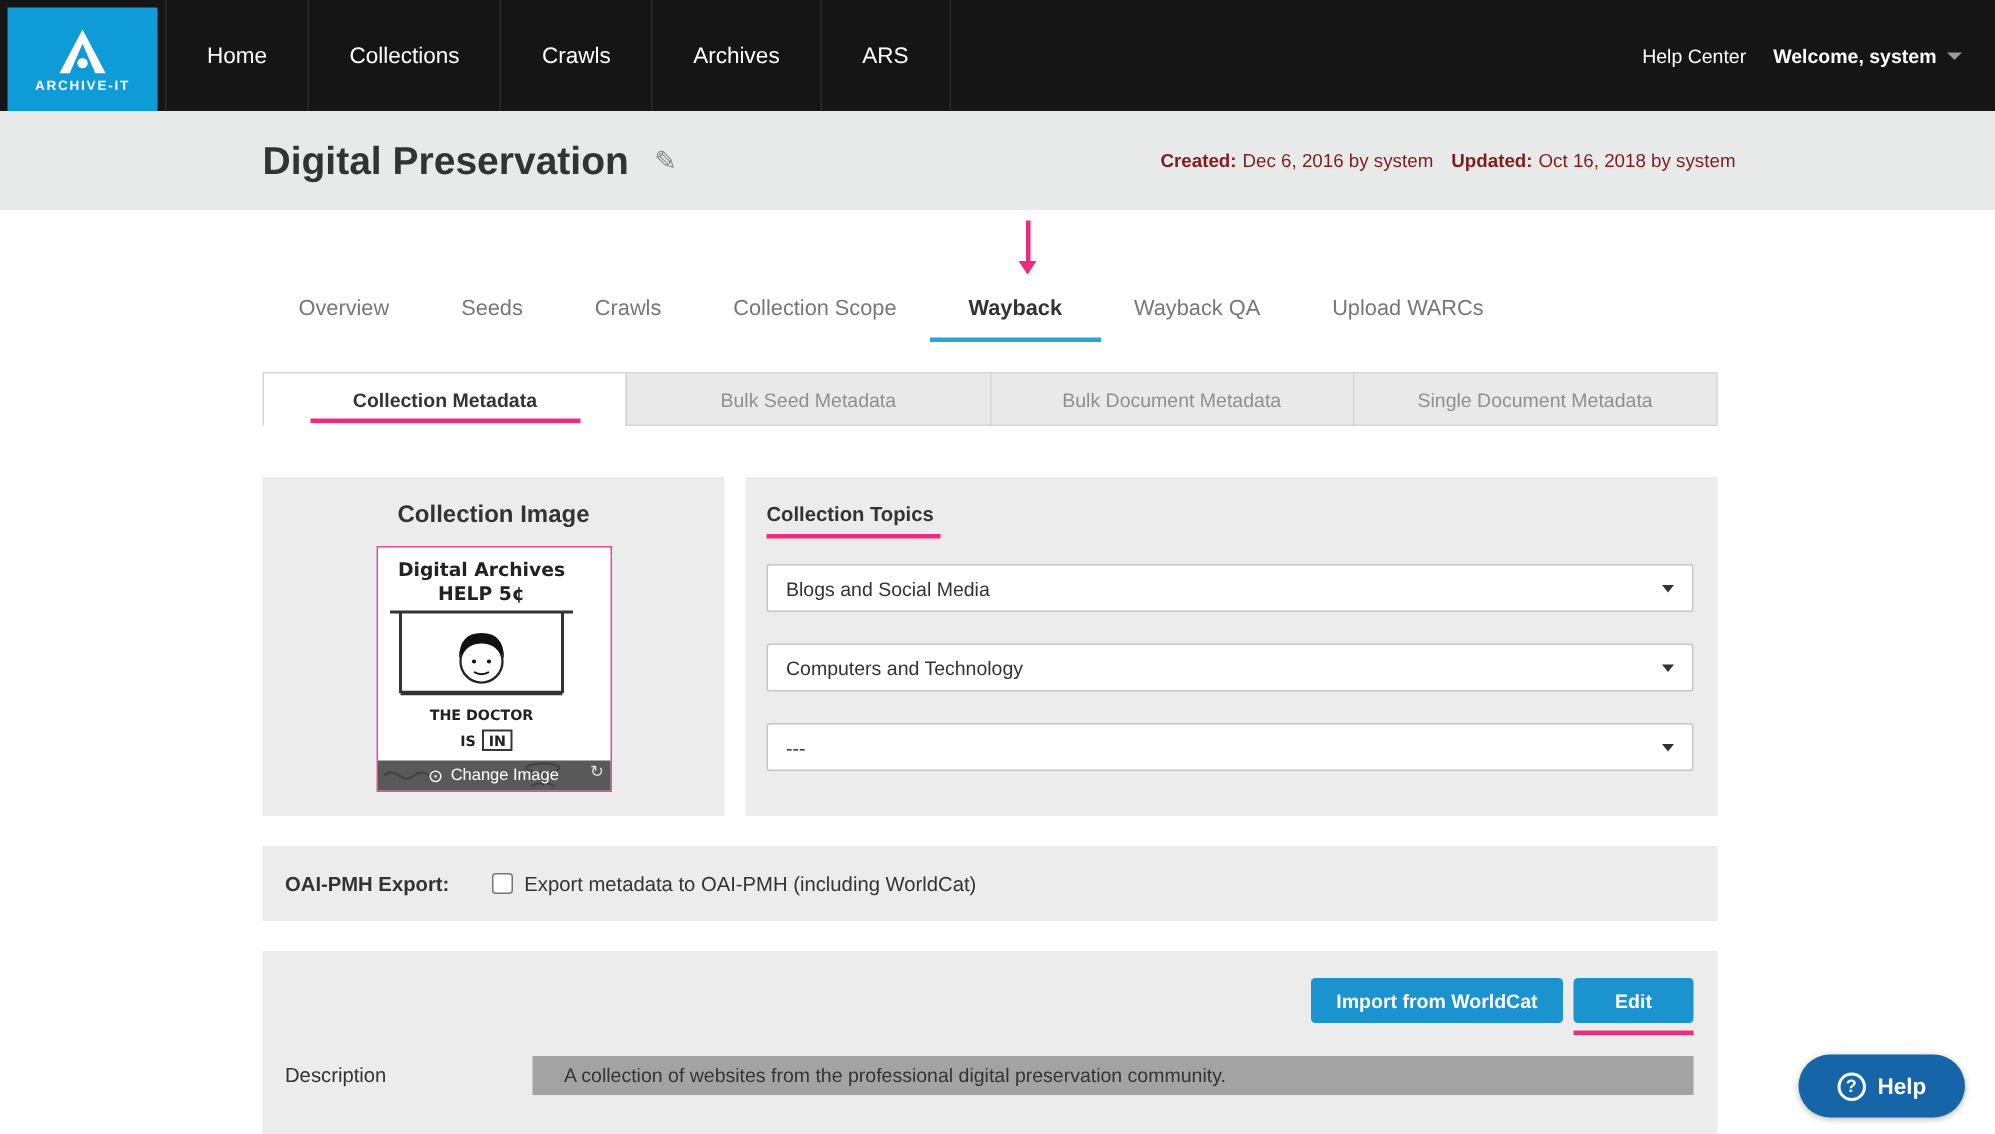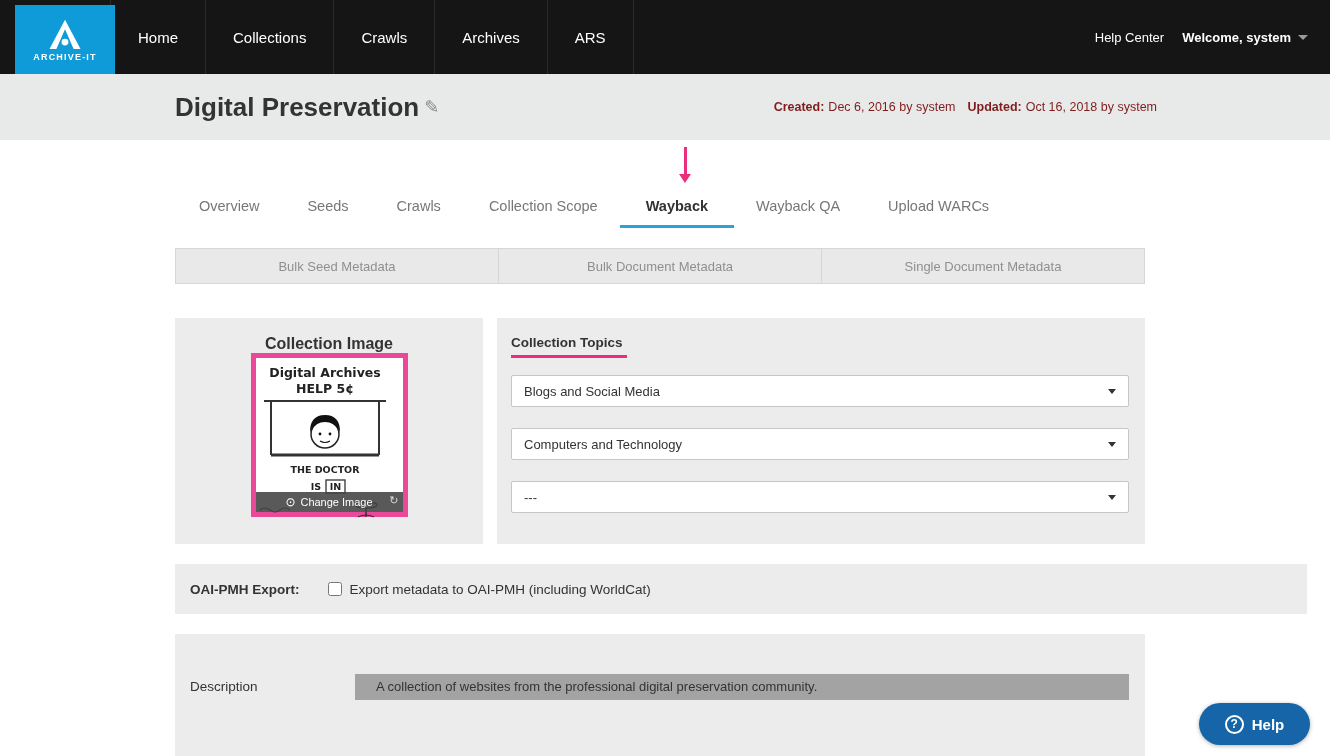--- a/index.html
+++ b/index.html
@@ -8,40 +8,40 @@
     font-family:"Liberation Sans", sans-serif;
     background:#fff;
     position:relative;
     overflow:hidden;
     color:#333;
   }
 
   
   .topnav { height:74px; background:#151515; display:flex; align-items:stretch; position:relative; }
   .logo {
-    position:absolute; left:15px; top:5px; width:100px; height:69px;
+    position:absolute; left:5px; top:5px; width:100px; height:69px;
     background:#0f9bd7; display:flex; flex-direction:column;
     align-items:center; justify-content:center; gap:3px; cursor:pointer;
   }
   .logo svg { width:36px; height:31px; display:block; }
   .logo-text { color:#fff; font-size:9px; font-weight:bold; letter-spacing:1.2px; }
   .nav-items { display:flex; margin-left:110px; }
   .nav-item {
     color:#fff; font-size:15px; display:flex; align-items:center;
     padding:0 27px; border-right:1px solid #2b2b2b; cursor:pointer;
   }
   .nav-item:first-child { border-left:1px solid #2b2b2b; }
   .topnav-right { margin-left:auto; display:flex; align-items:center; gap:18px; padding-right:22px; }
   .help-center { color:#fff; font-size:13px; cursor:pointer; }
   .user-menu { color:#fff; font-size:13px; font-weight:bold; display:flex; align-items:center; gap:7px; cursor:pointer; }
   .chevron-down { width:0; height:0; border-left:5px solid transparent; border-right:5px solid transparent; border-top:5px solid #9a9a9a; }
 
   
   .page-header { height:66px; background:#e8eaea; display:flex; align-items:center; }
-  .page-title-wrap { padding-left:175px; display:flex; align-items:center; gap:5px; }
+  .page-title-wrap { padding-left:175px; display:flex; align-items:center; gap:17px; }
   .page-title { font-size:26px; font-weight:bold; color:#333; }
   .pencil-icon { color:#8a8a8a; font-size:18px; cursor:pointer; }
   .header-meta { margin-left:auto; padding-right:173px; font-size:12.5px; color:#7f1d1d; }
   .header-meta .lbl { font-weight:bold; }
   .header-meta .val { margin-left:4px; }
   .header-meta .gap { display:inline-block; width:12px; }
 
   
   .tabs-row { margin:58px 0 0 175px; width:970px; display:flex; }
   .tab { font-size:14.5px; color:#777; padding:0 24px 14px; position:relative; cursor:pointer; white-space:nowrap; }
@@ -61,21 +61,21 @@
     font-size:13px; color:#8f8f8f; position:relative; cursor:pointer;
   }
   .subtab:first-child { margin-left:0; }
   .subtab.active { background:#fff; border-bottom-color:#fff; color:#333; font-weight:bold; }
   .subtab-underline { position:absolute; left:50%; transform:translateX(-50%); bottom:1px; width:180px; height:3px; background:#ec2d7d; }
 
   
   .panels { margin:34px 0 0 175px; width:970px; display:flex; gap:14px; }
   .image-panel { width:308px; height:226px; background:#ececec; display:flex; flex-direction:column; align-items:center; }
   .image-heading { margin-top:17px; font-size:16px; font-weight:bold; color:#333; }
-  .comic-wrap { width:157px; height:164px; background:#fff; border:5px solid #ec4899; position:relative; }
+  .comic-wrap { margin-top:11px; width:157px; height:164px; background:#fff; border:1px solid #ec4899; position:relative; }
   .comic-wrap svg { display:block; width:138px; height:162px; }
   .change-bar {
     position:absolute; left:0; right:0; bottom:0; height:20px;
     background:rgba(66,66,66,0.88); color:#fff; font-size:11px;
     display:flex; align-items:center; justify-content:center; gap:5px; cursor:pointer;
   }
   .cam-icon { font-size:12px; line-height:1; }
   .rot-icon { position:absolute; right:4px; top:3px; font-size:11px; line-height:1; color:#ddd; }
 
   .topics-panel { flex:1; height:226px; background:#ececec; padding:0 16px 0 14px; }
@@ -83,21 +83,21 @@
   .topics-underline { width:116px; height:3px; background:#ec2d7d; margin-top:4px; }
   .select {
     margin-top:21px; height:32px; background:#fff; border:1px solid #c6c6c6; border-radius:2px;
     display:flex; align-items:center; padding:0 12px; font-size:13px; color:#333; cursor:pointer;
   }
   .select.first { margin-top:17px; }
   .select .caret { margin-left:auto; width:0; height:0; border-left:4px solid transparent; border-right:4px solid transparent; border-top:5px solid #333; }
 
   
   .oai-bar {
-    margin:20px 0 0 175px; width:1132px; height:50px; background:#ececec;
+    margin:20px 0 0 175px; width:970px; height:50px; background:#ececec;
     display:flex; align-items:center; padding-left:15px; font-size:13.5px; color:#333;
   }
   .oai-label { font-weight:bold; }
   .oai-check { margin-left:28px; width:14px; height:14px; accent-color:#fff; }
   .oai-check-label { margin-left:8px; }
 
   
   .desc-panel { margin:20px 0 0 175px; width:970px; height:150px; background:#ececec; padding-top:18px; }
   .desc-buttons { display:flex; gap:7px; justify-content:flex-end; padding-right:16px; }
   .btn {
@@ -171,20 +171,24 @@
   <div class="tab">Wayback QA</div>
   <div class="tab">Upload WARCs</div>
 </div>
 
 <div class="anno-arrow">
   <div class="shaft"></div>
   <div class="head"></div>
 </div>
 
 <div class="subtabs">
+  <div class="subtab active">
+    <span>Collection Metadata</span>
+    <span class="subtab-underline"></span>
+  </div>
   <div class="subtab">Bulk Seed Metadata</div>
   <div class="subtab">Bulk Document Metadata</div>
   <div class="subtab">Single Document Metadata</div>
 </div>
 
 <div class="panels">
 
   <div class="image-panel">
     <div class="image-heading">Collection Image</div>
     <div class="comic-wrap">
@@ -237,20 +241,27 @@
 
 </div>
 
 <div class="oai-bar">
   <span class="oai-label">OAI-PMH Export:</span>
   <input type="checkbox" class="oai-check" style="">
   <span class="oai-check-label">Export metadata to OAI-PMH (including WorldCat)</span>
 </div>
 
 <div class="desc-panel">
+  <div class="desc-buttons">
+    <button class="btn btn-import">Import from WorldCat</button>
+    <div class="btn-edit-wrap">
+      <button class="btn btn-edit">Edit</button>
+      <div class="edit-underline"></div>
+    </div>
+  </div>
   <div class="desc-row">
     <div class="desc-label">Description</div>
     <div class="desc-value">A collection of websites from the professional digital preservation community.</div>
   </div>
 </div>
 
 <div class="help-fab">
   <span class="help-q">?</span>
   <span class="help-text">Help</span>
 </div>

